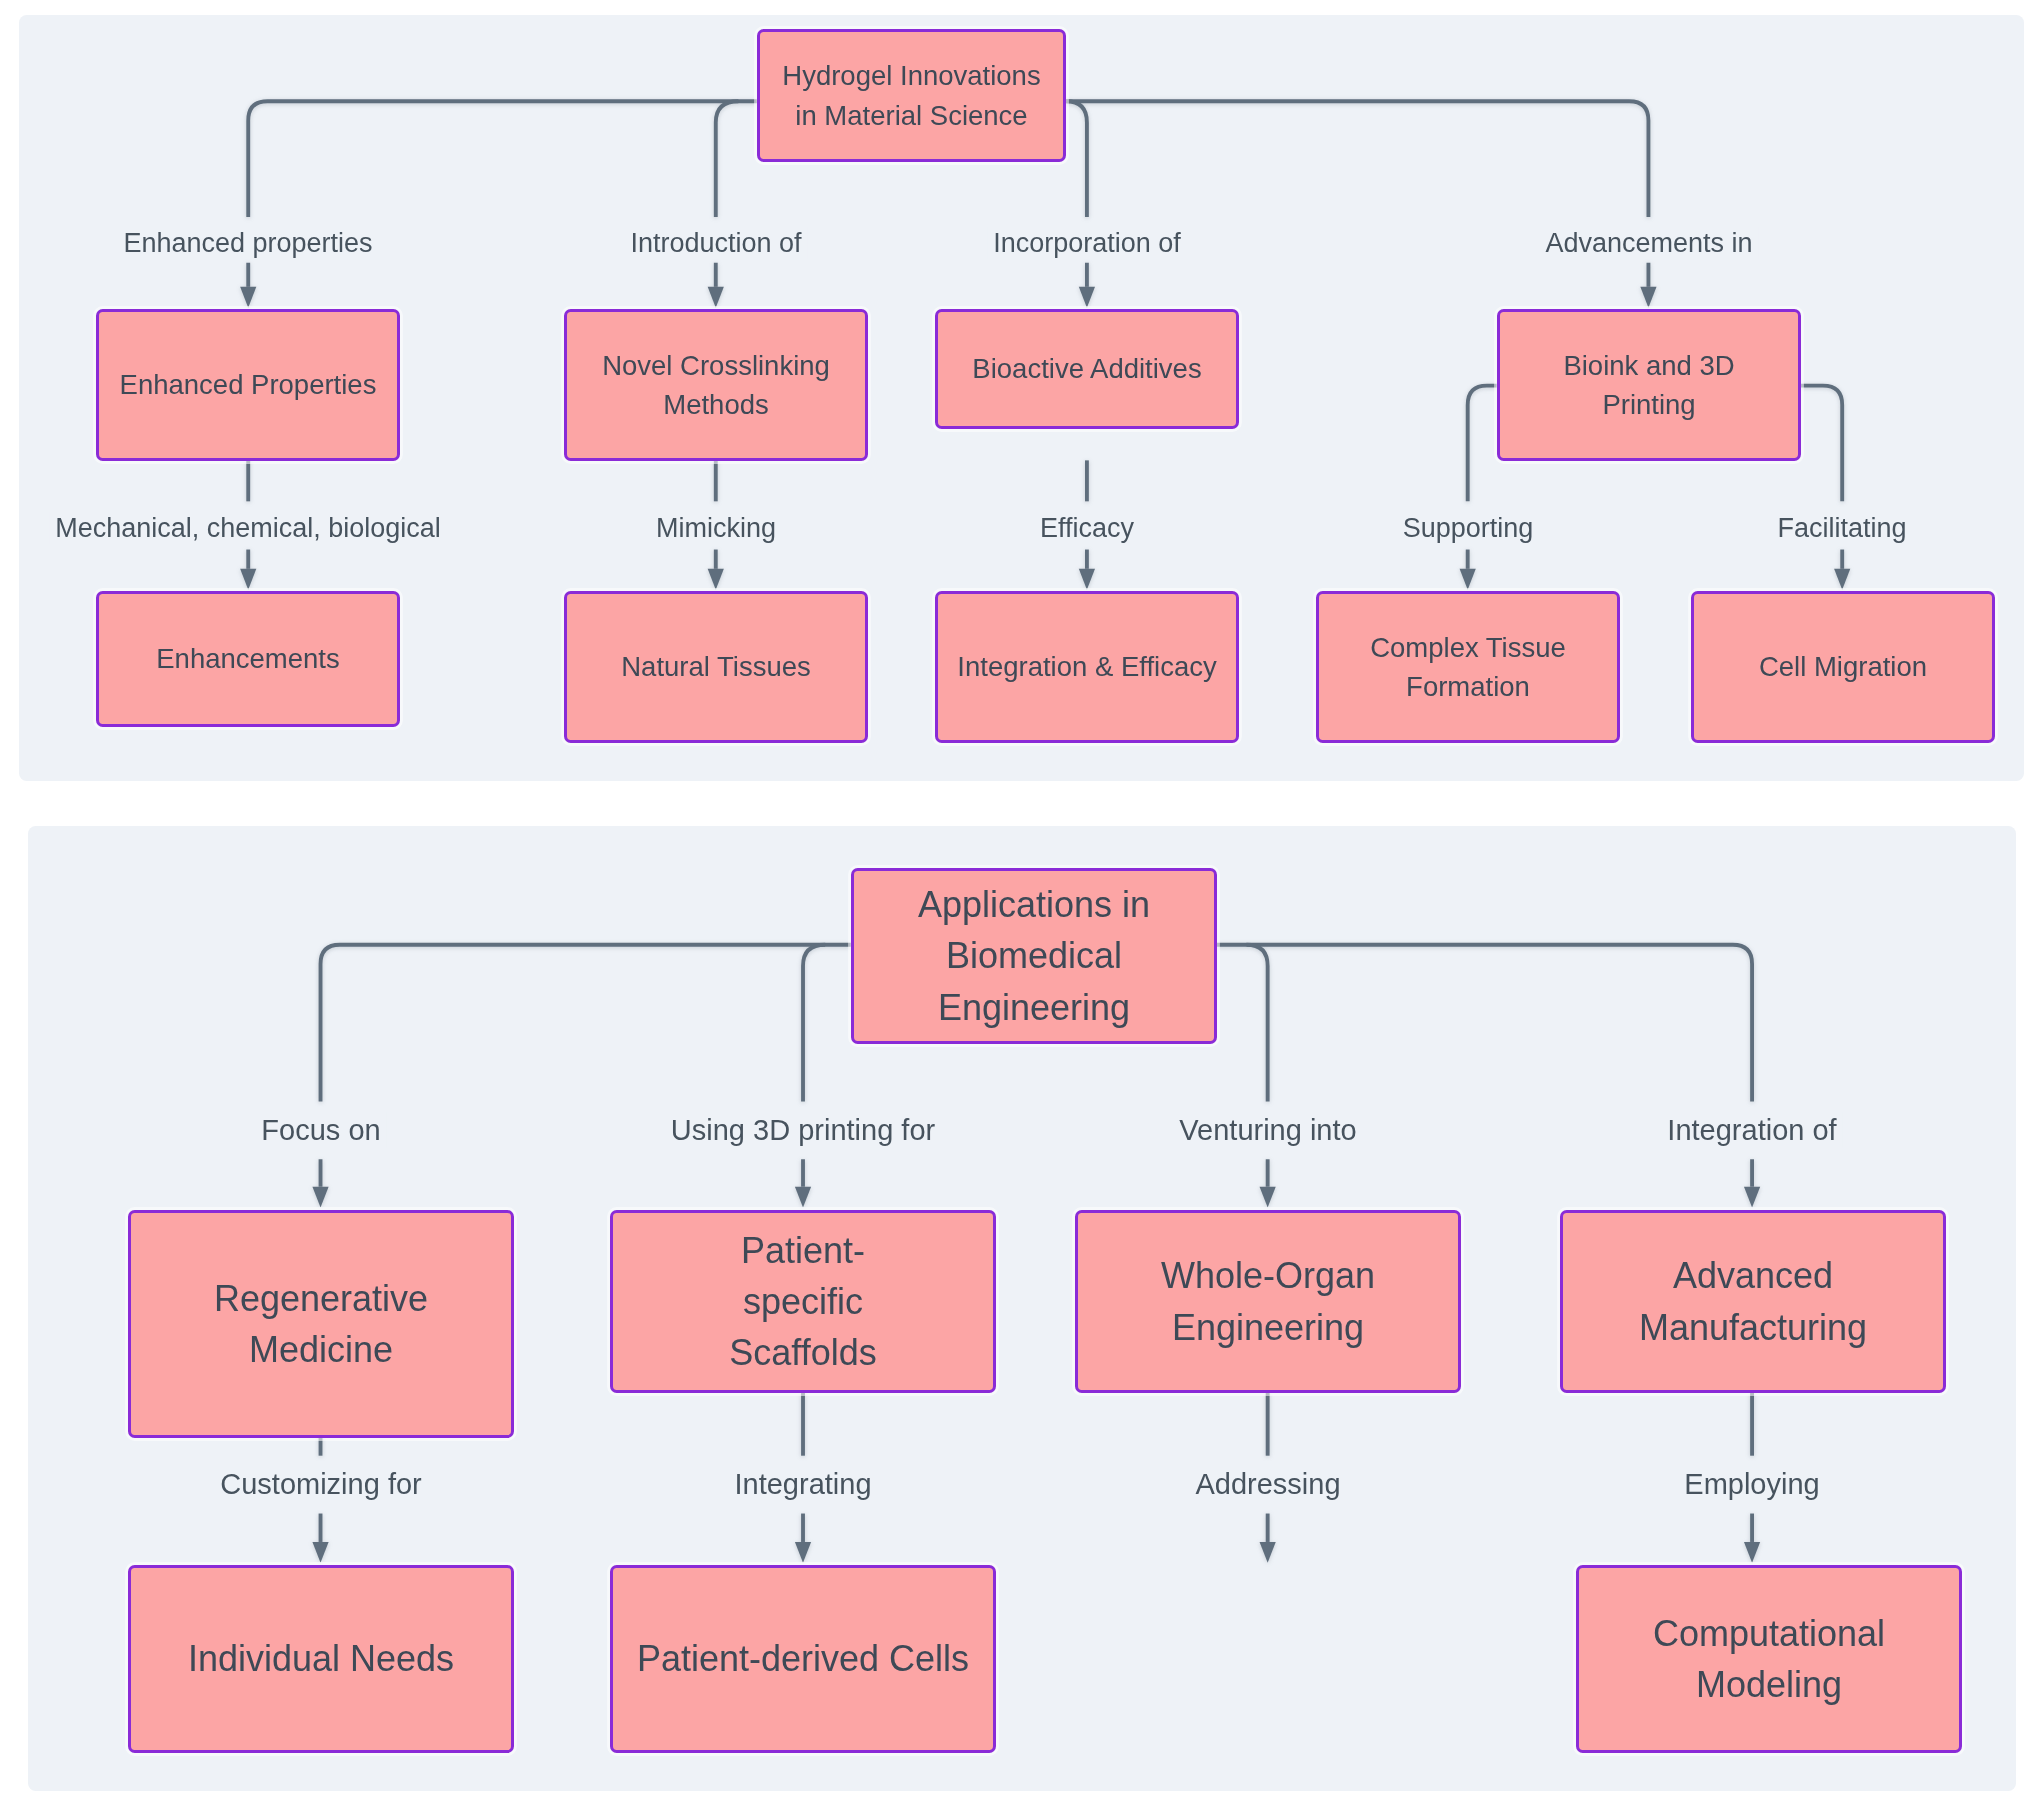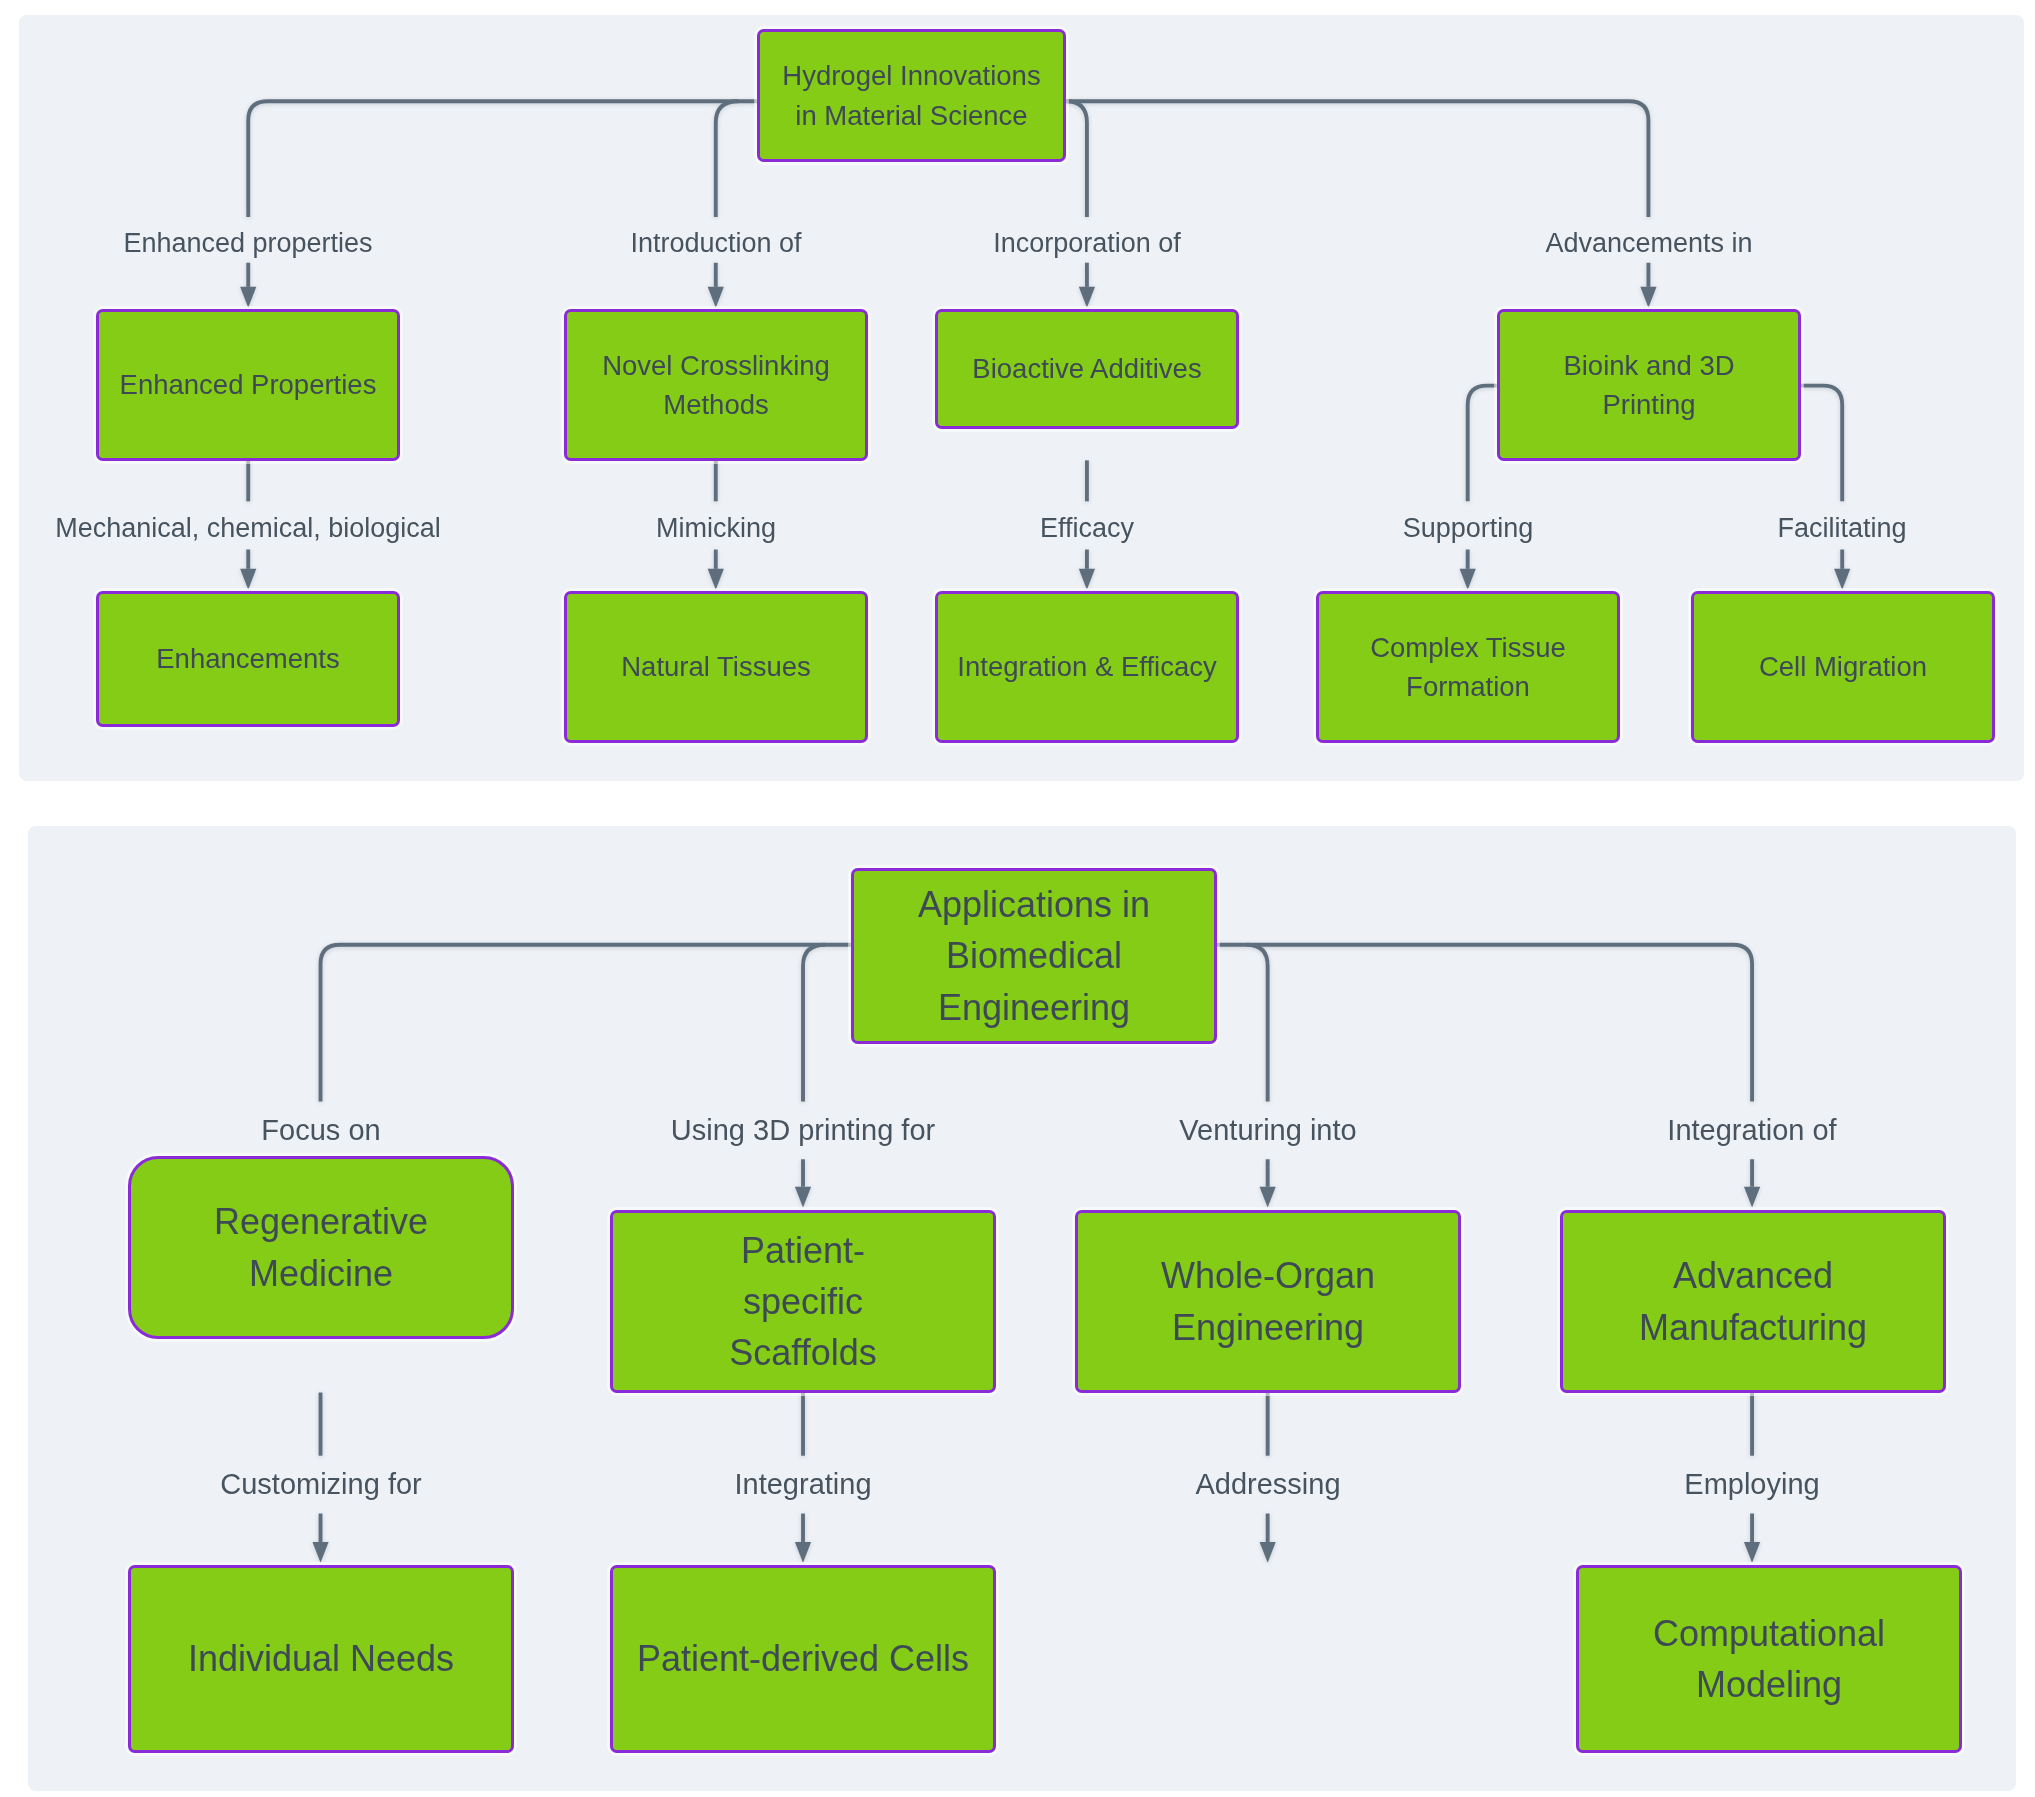--- a/index.html
+++ b/index.html
@@ -1,21 +1,21 @@
 <!DOCTYPE html>
 <html style="font-size:7.7px"><head>
 <meta charset="utf-8">
 <style>
   html,body{margin:0;padding:0;background:#ffffff;}
   #stage{position:relative;width:2035px;height:1797px;background:#ffffff;overflow:hidden;
          font-family:"Liberation Sans",sans-serif;}
   .panel{position:absolute;background:#eef2f7;border-radius:7.7px;}
   #connectors{position:absolute;left:0;top:0;filter:drop-shadow(0 1.9px 1.9px rgba(90,105,120,0.28));}
   path.edge{stroke:#5f6e7d;stroke-width:8;fill:none;}
-  .node{position:absolute;background:#84cc16;border:3.4px solid #8a2bd7;border-radius:6.7px;
+  .node{position:absolute;background:#fca5a5;border:3.4px solid #8a2bd7;border-radius:6.7px;
         display:flex;align-items:center;justify-content:center;text-align:center;
         color:#3e4956;box-sizing:border-box;box-shadow:0 0 0 2.9px rgba(255,255,255,0.55);}
   .node .lbl{line-height:1.42;font-weight:500;display:inline-block;}
   .nd1{font-size:27.5px;}
   .nd2{font-size:36px;}
   .elbl{position:absolute;transform:translate(-50%,-50%);white-space:nowrap;color:#47535e;
         font-weight:500;background:#eef2f7;padding:1px 5.8px;}
   .e1{font-size:27px;}
   .e2{font-size:29px;}
 </style>
@@ -117,21 +117,21 @@
   <div class="elbl e1" style="left:248px;top:528px;">Mechanical, chemical, biological</div>
   <div class="elbl e1" style="left:716px;top:528px;">Mimicking</div>
   <div class="elbl e1" style="left:1087px;top:528px;">Efficacy</div>
   <div class="elbl e1" style="left:1468px;top:528px;">Supporting</div>
   <div class="elbl e1" style="left:1842px;top:528px;">Facilitating</div>
 
   <div class="node nd2" style="left:851px;top:868px;width:366px;height:176px;">
     <span class="lbl" style="max-width:241px;">Applications in Biomedical Engineering</span>
   </div>
 
-  <div class="node nd2" style="left:128px;top:1156px;width:386px;height:183px;border-radius:30px;">
+  <div class="node nd2" style="left:128px;top:1210px;width:386px;height:228px;">
     <span class="lbl" style="max-width:217px;">Regenerative Medicine</span>
   </div>
   <div class="node nd2" style="left:610px;top:1210px;width:386px;height:183px;">
     <span class="lbl" style="max-width:241px;">Patient-specific Scaffolds</span>
   </div>
   <div class="node nd2" style="left:1075px;top:1210px;width:386px;height:183px;">
     <span class="lbl" style="max-width:231px;">Whole-Organ Engineering</span>
   </div>
   <div class="node nd2" style="left:1560px;top:1210px;width:386px;height:183px;">
     <span class="lbl" style="max-width:231px;">Advanced Manufacturing</span>

